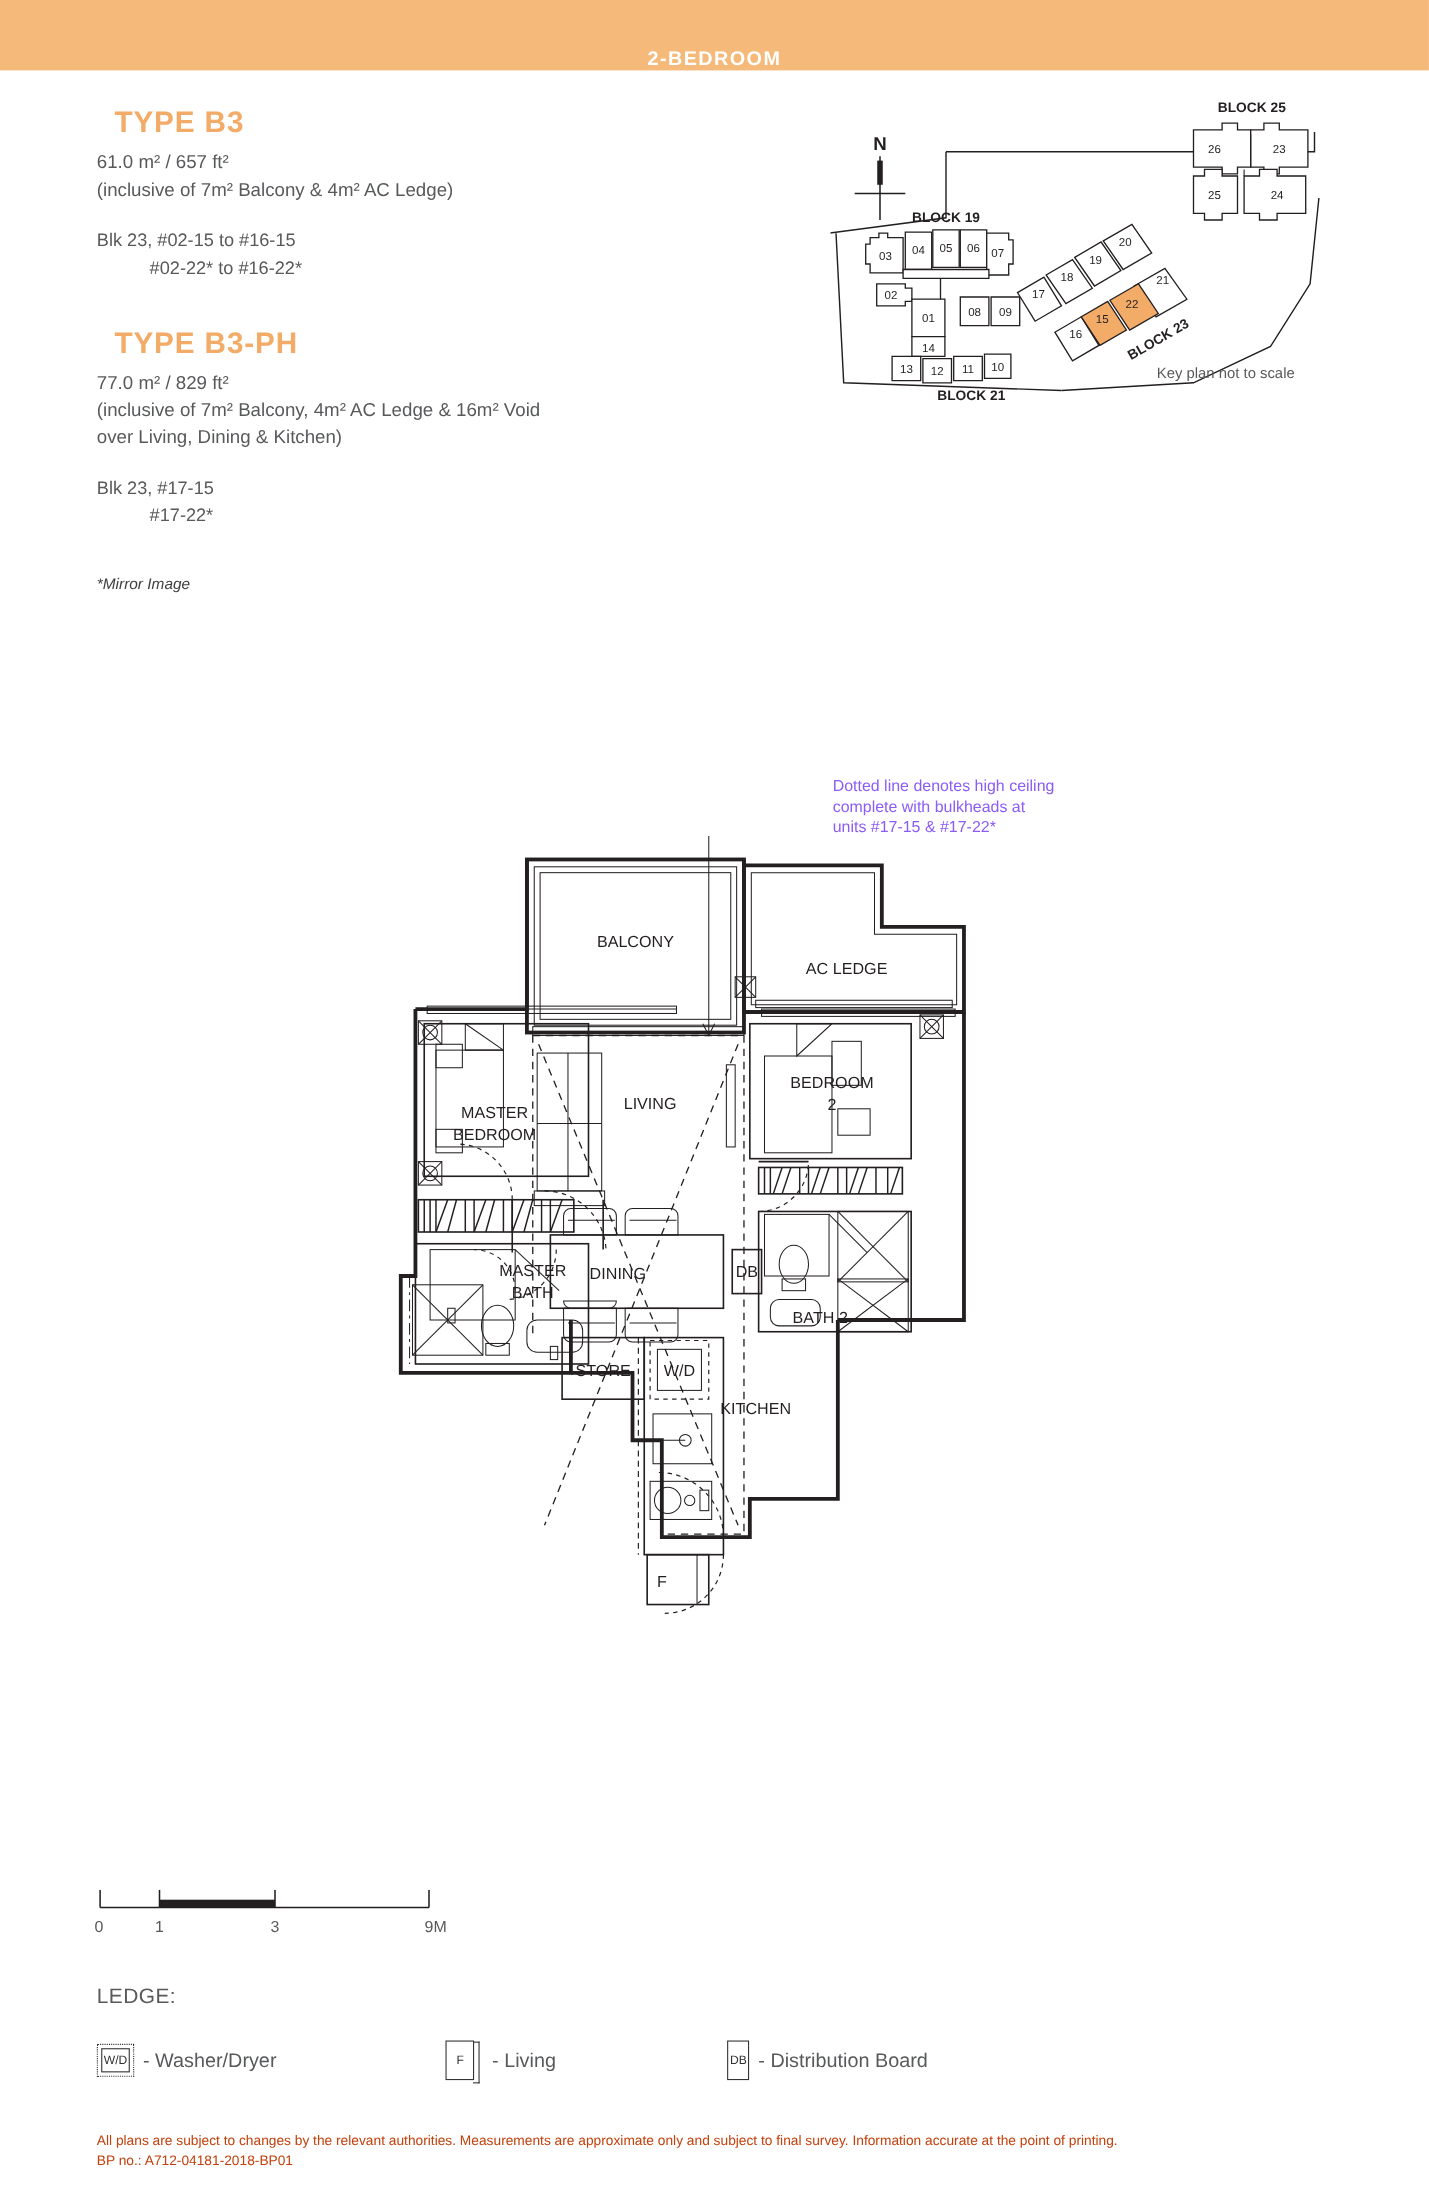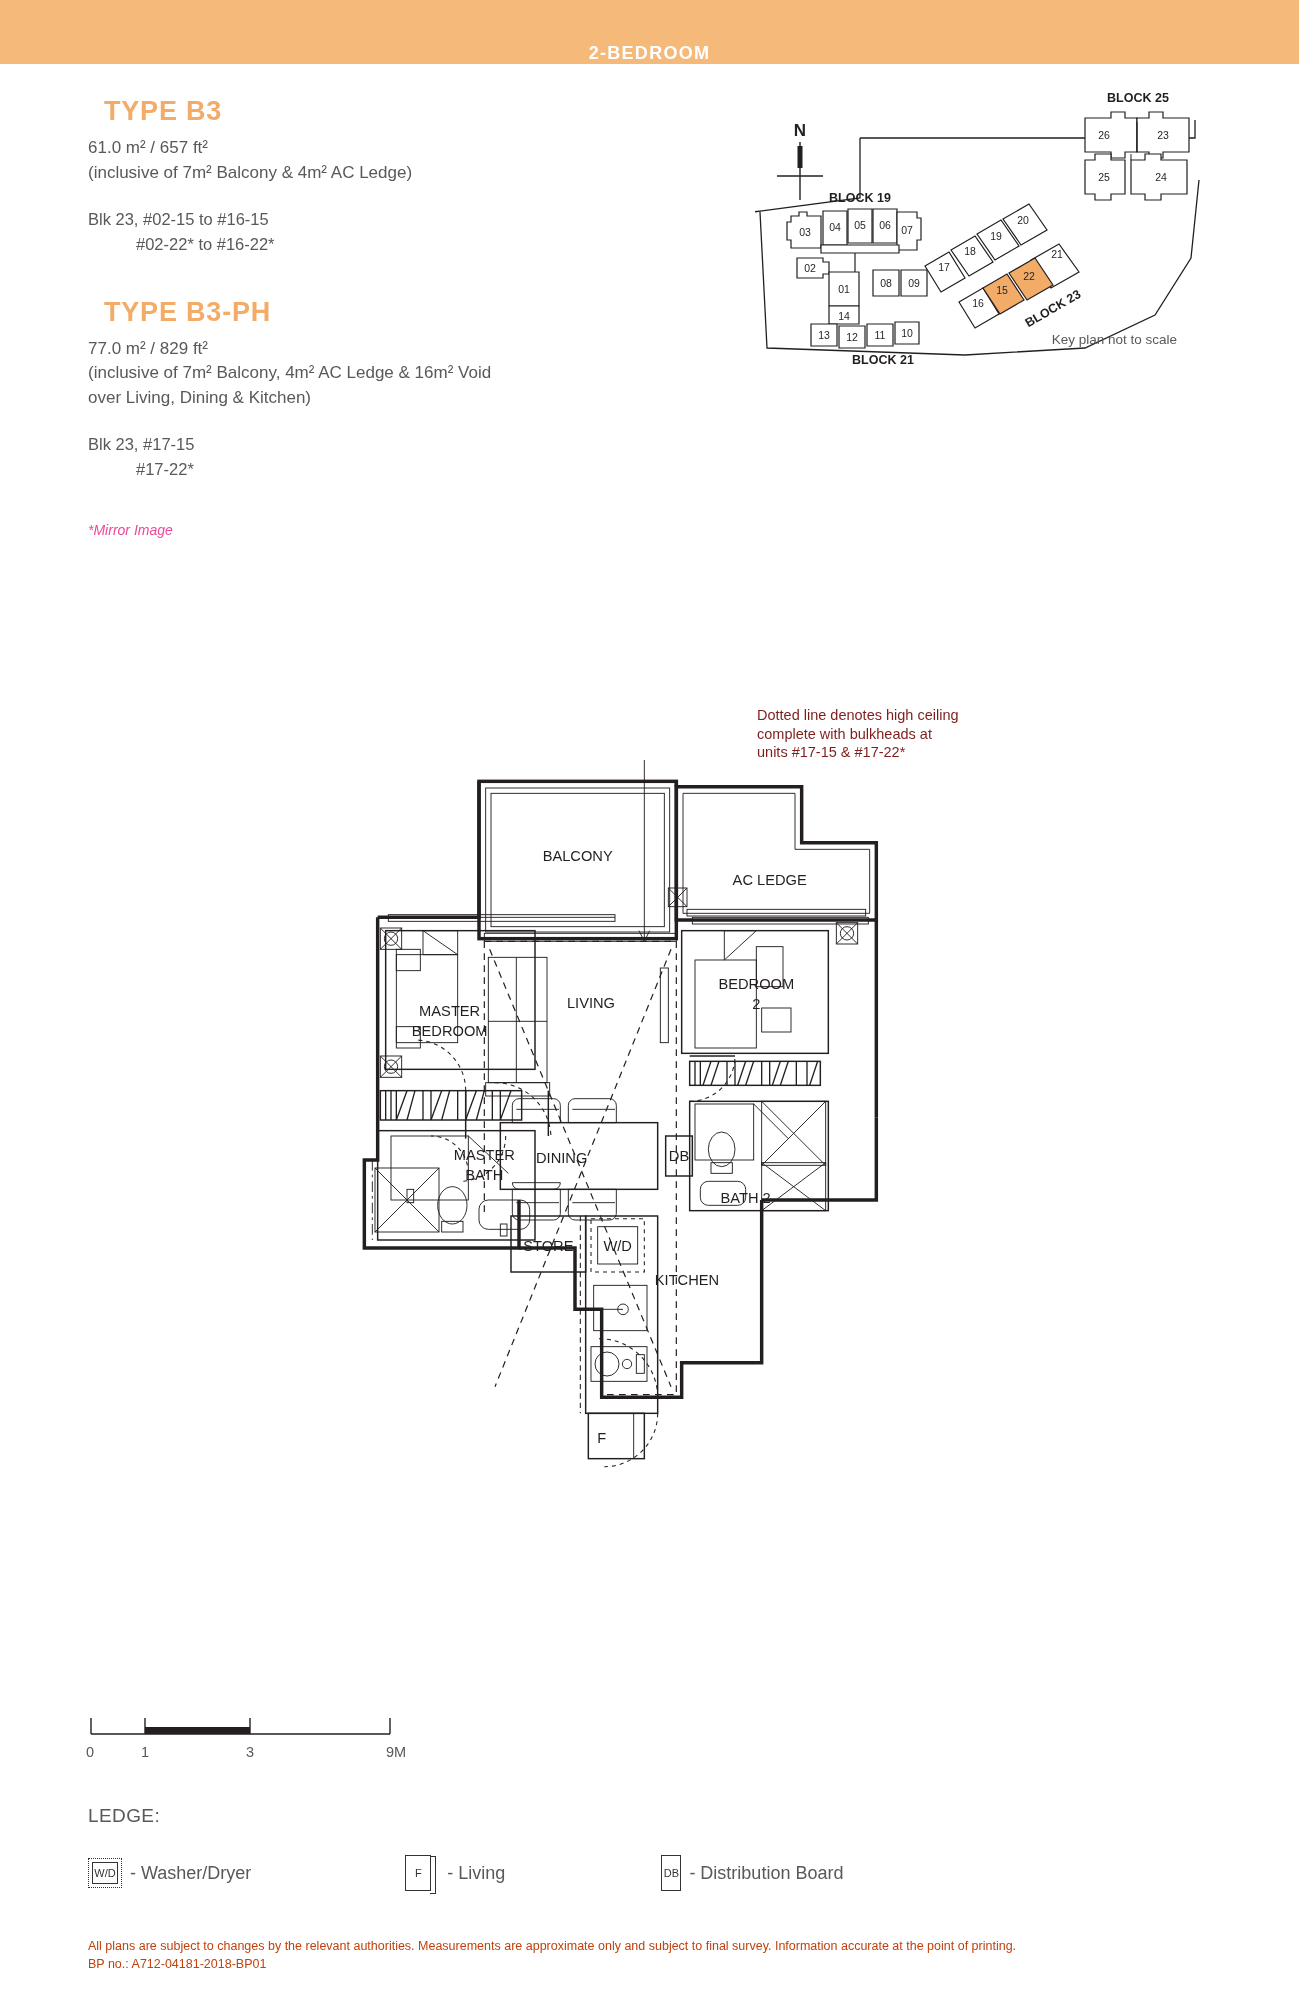--- a/index.html
+++ b/index.html
@@ -25,34 +25,34 @@
   .info-col { position:absolute; left:88px; top:96px; width:520px; }
   .type-title {
     color:#f3ab68; font-size:27px; font-weight:bold; letter-spacing:0.8px;
     margin:0 0 8px 16px;
   }
   .type-title.second { margin-top:40px; }
   .area-line { font-size:17px; color:#58595b; line-height:1.5; }
   .incl-line { font-size:17px; color:#58595b; line-height:1.45; }
   .blk-block { margin-top:22px; font-size:16.5px; line-height:1.5; color:#58595b; }
   .blk-block .indent { padding-left:48px; }
-  .mirror-note { margin-top:40px; font-size:14px; font-style:italic; color:#ec4899; }
+  .mirror-note { margin-top:40px; font-size:14px; font-style:italic; color:#404040; }
 
   
   .keyplan { position:absolute; left:755px; top:80px; width:470px; height:300px; }
   .keyplan svg { display:block; }
   .keyplan-caption {
     position:absolute; right:48px; top:252px;
     font-size:13.5px; color:#58595b;
   }
 
   
   .callout-note {
     position:absolute; left:757px; top:706px; width:250px;
-    font-size:14.5px; line-height:1.28; color:#7f1d1d;
+    font-size:14.5px; line-height:1.28; color:#8b5cf6;
   }
 
   
   .floorplan { position:absolute; left:355px; top:760px; width:600px; height:720px; }
 
   
   .scalebar { position:absolute; left:90px; top:1718px; width:400px; }
   .scalebar svg { display:block; }
   .scale-labels { position:relative; height:22px; font-size:14.5px; color:#58595b; }
   .scale-labels span { position:absolute; top:0; }

